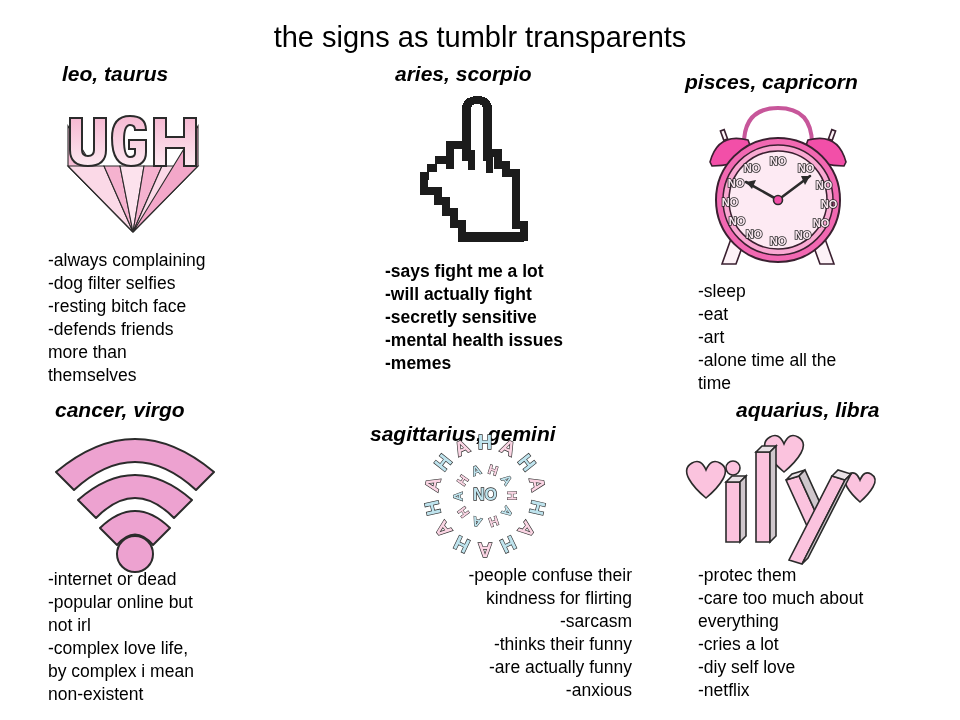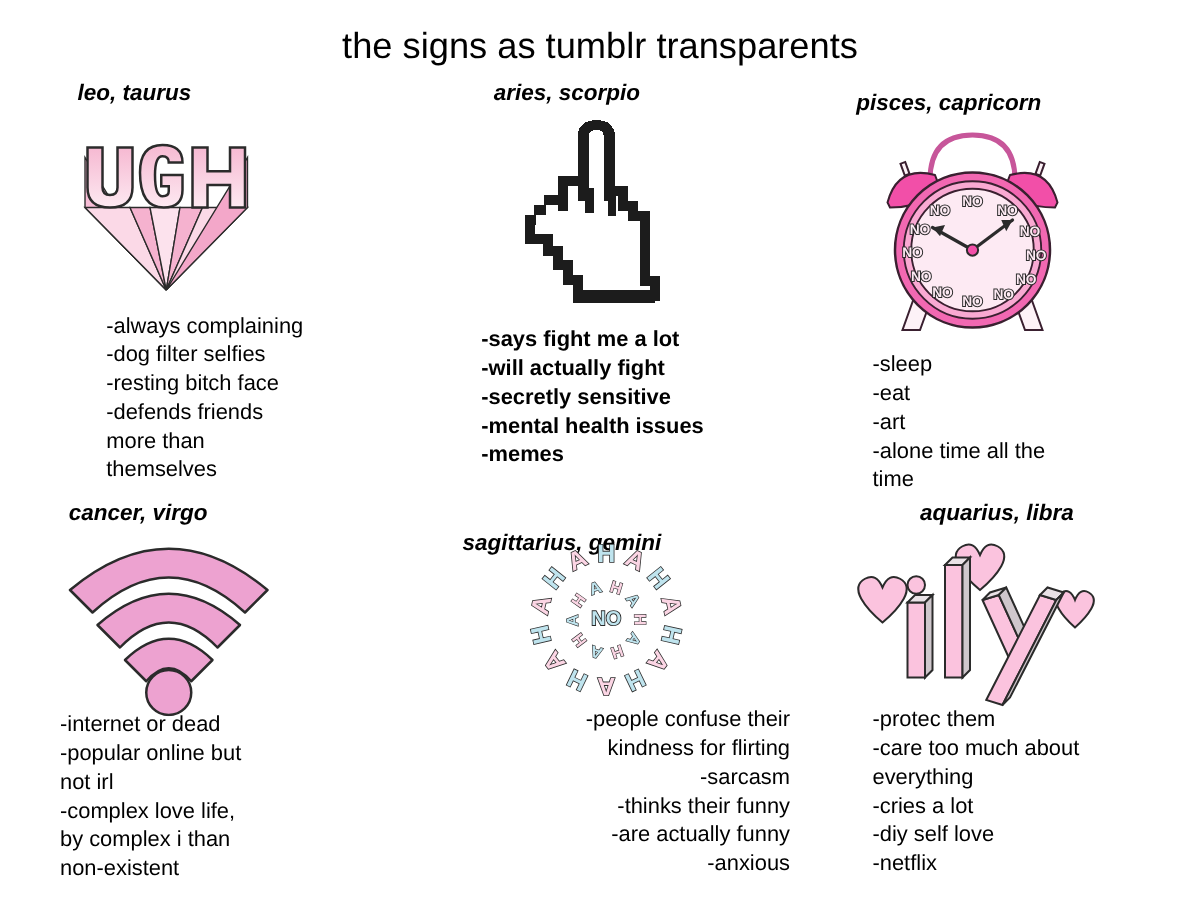--- a/index.html
+++ b/index.html
@@ -15,21 +15,21 @@
 
   .title{
     position:absolute;left:0;top:20px;width:960px;
     text-align:center;
     font-size:29px;font-weight:400;line-height:34px;
     letter-spacing:0px;
   }
 
   .cell{position:absolute;}
   .heading{
-    font-size:18px;font-weight:bold;font-style:italic;
+    font-size:21px;font-weight:bold;font-style:italic;
     line-height:24px;white-space:nowrap;
   }
   .desc{
     font-size:17.5px;line-height:23px;font-weight:400;
     white-space:pre-line;
   }
   .art{position:absolute;}
 
   
   #c-leo      {left:0px;  top:62px;width:320px;}
@@ -39,21 +39,21 @@
   #c-sagi     {left:320px;top:396px;width:320px;}
   #c-aqua     {left:640px;top:396px;width:320px;}
 
   #h-leo   {position:absolute;left:62px; top:0px;}
   #h-aries {position:absolute;left:75px; top:0px;}
   #h-pisces{position:absolute;left:45px; top:8px;}
   #h-cancer{position:absolute;left:55px; top:2px;}
   #h-sagi  {position:absolute;left:50px; top:2px;margin-top:24px;}
   #h-aqua  {position:absolute;left:51px; top:2px;margin-left:45px;}
 
-  #d-leo   {position:absolute;left:48px; top:187px;width:250px;margin-left:37px;}
+  #d-leo   {position:absolute;left:48px; top:187px;width:250px;}
   #d-aries {position:absolute;left:65px; top:198px;width:250px;font-weight:bold;}
   #d-pisces{position:absolute;left:58px; top:218px;width:250px;}
   #d-cancer{position:absolute;left:48px; top:172px;width:250px;}
   #d-sagi  {position:absolute;left:62px; top:168px;width:250px;text-align:right;}
   #d-aqua  {position:absolute;left:58px; top:168px;width:250px;}
 
   
   #art-ugh   {left:58px; top:42px;  width:150px;height:130px;}
   #art-hand  {left:85px; top:32px;  width:145px;height:165px;}
   #art-clock {left:48px; top:38px;  width:180px;height:175px;}
@@ -238,21 +238,21 @@
           <path d="M50,100 Q85,66 120,100 L103,117 Q85,96 67,117 Z"></path>
           <circle cx="85" cy="126" r="18"></circle>
         </g>
       </svg>
     </div>
 
     <div class="desc" id="d-cancer">-internet or dead
 -popular online but
 not irl
 -complex love life,
-by complex i than
+by complex i mean
 non-existent</div>
   </div>
 
   <div class="cell" id="c-sagi">
     <div class="heading" id="h-sagi">sagittarius, gemini</div>
 
     <div class="art" id="art-haha">
       <svg viewBox="0 0 160 140" width="160" height="140">
         <g id="haha-outer" font-family="'Liberation Sans', sans-serif" font-weight="bold" stroke="#2b2b2b" stroke-width="1.3" paint-order="stroke" text-anchor="middle" dominant-baseline="middle">
             <text x="80" y="18" font-size="20" fill="#bfe4ee" transform="rotate(0 80 18)">H</text>

